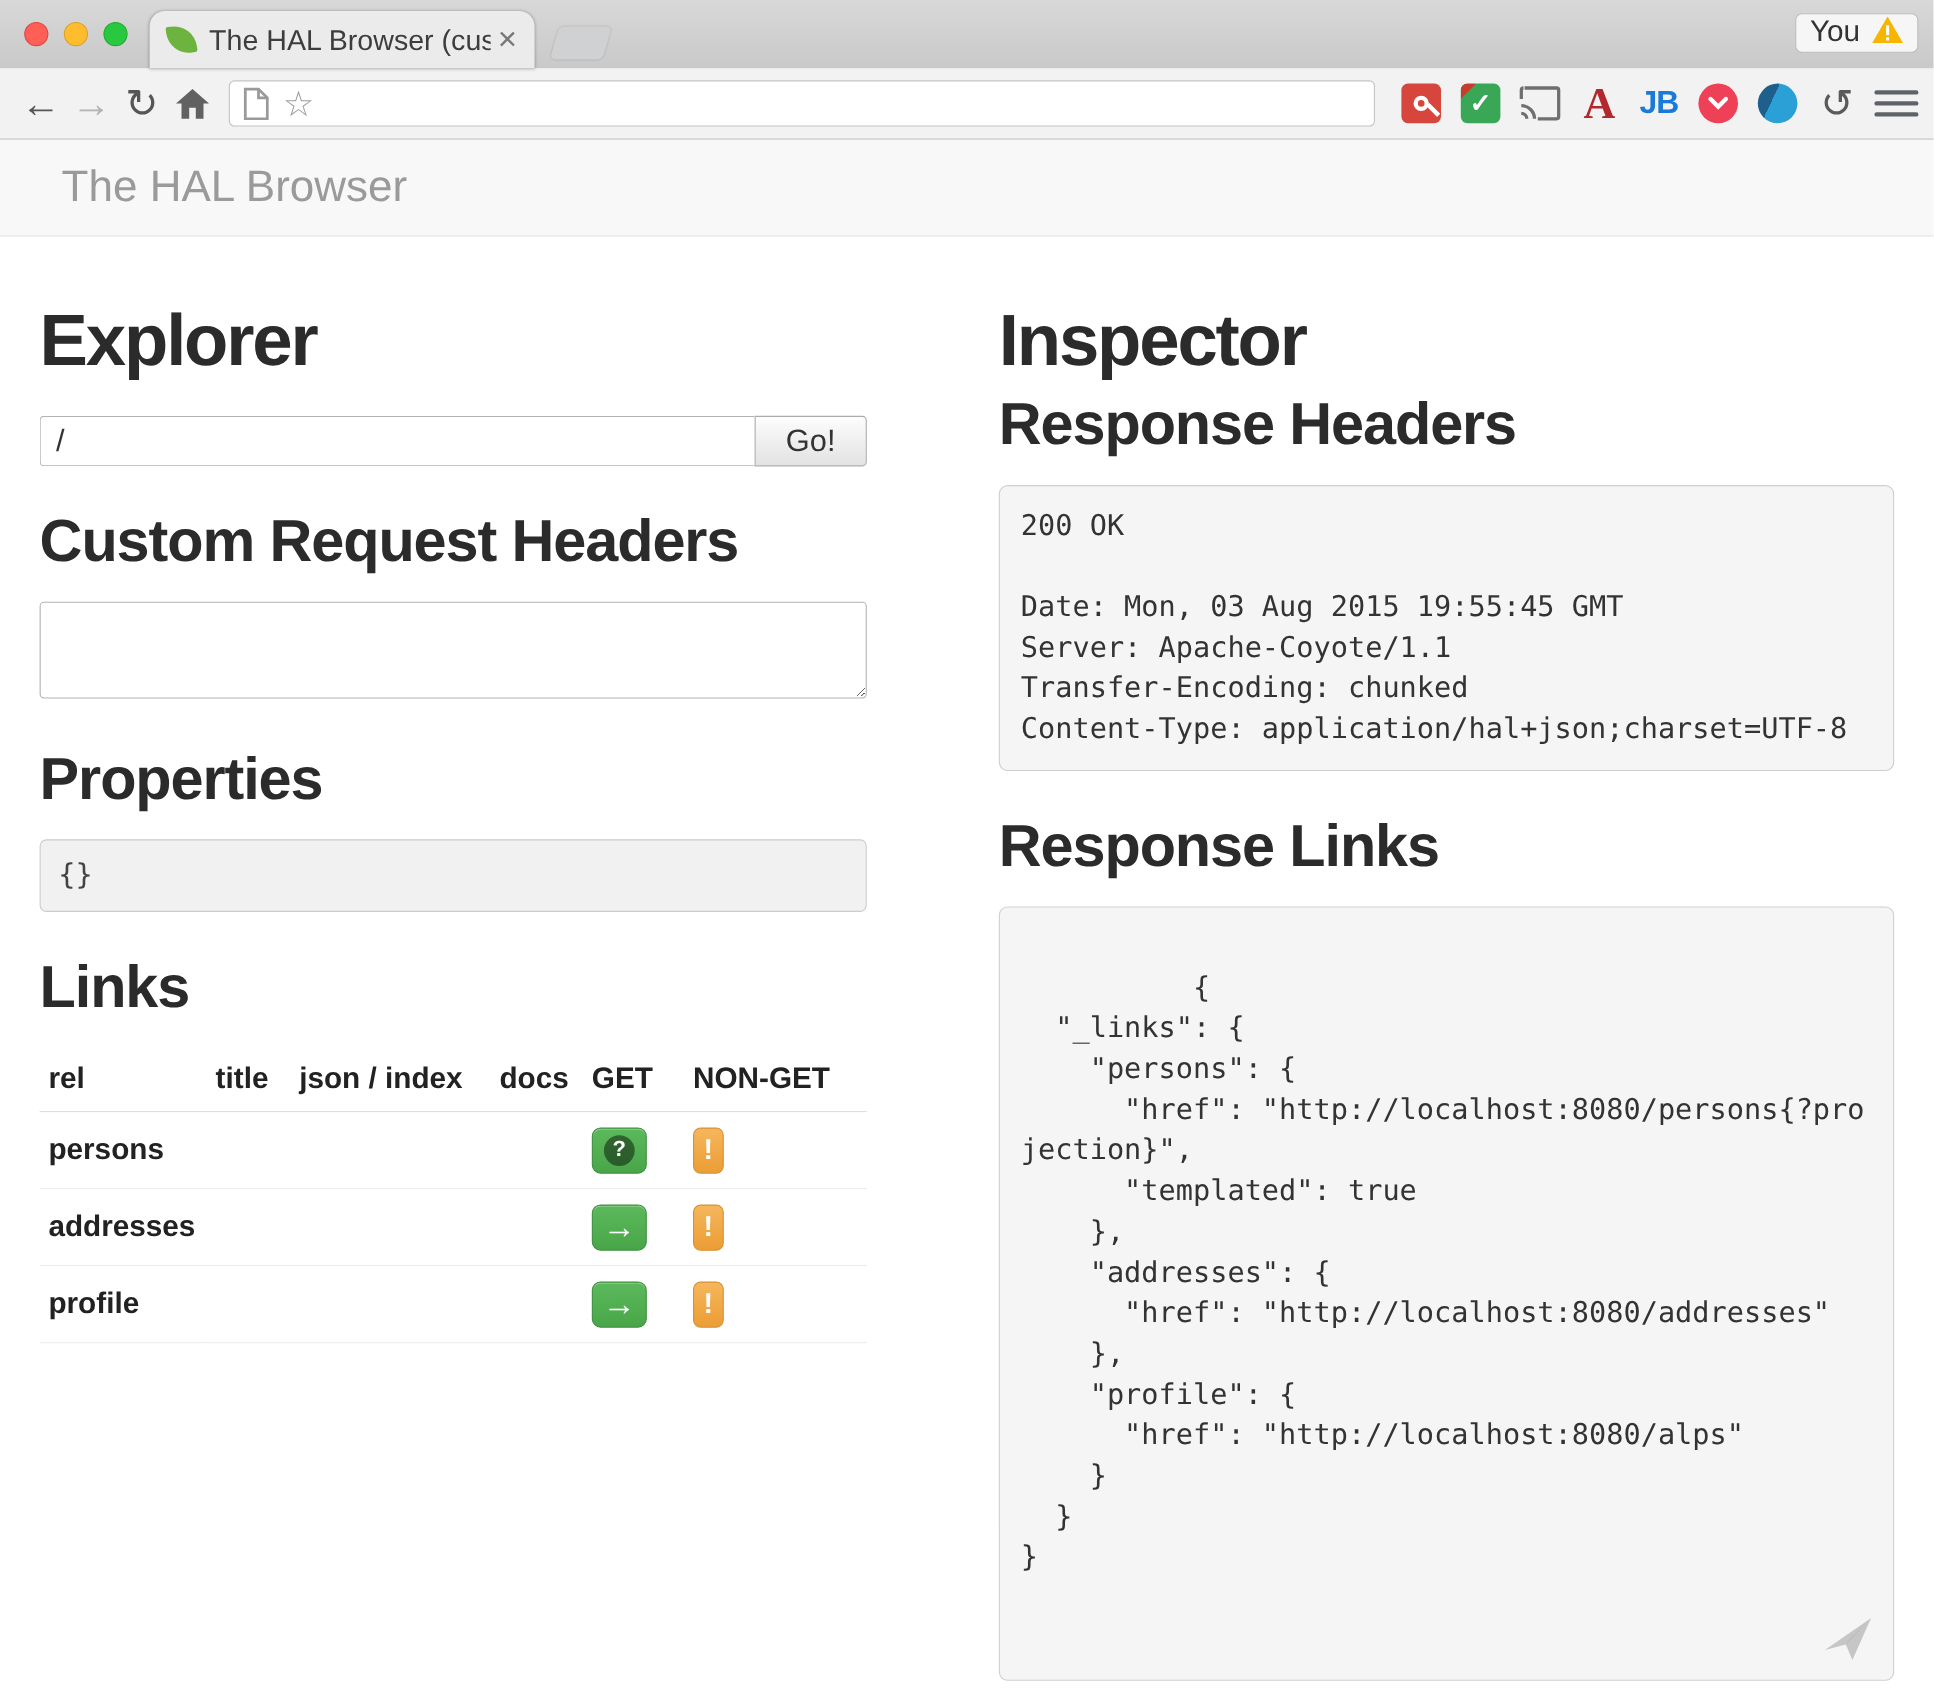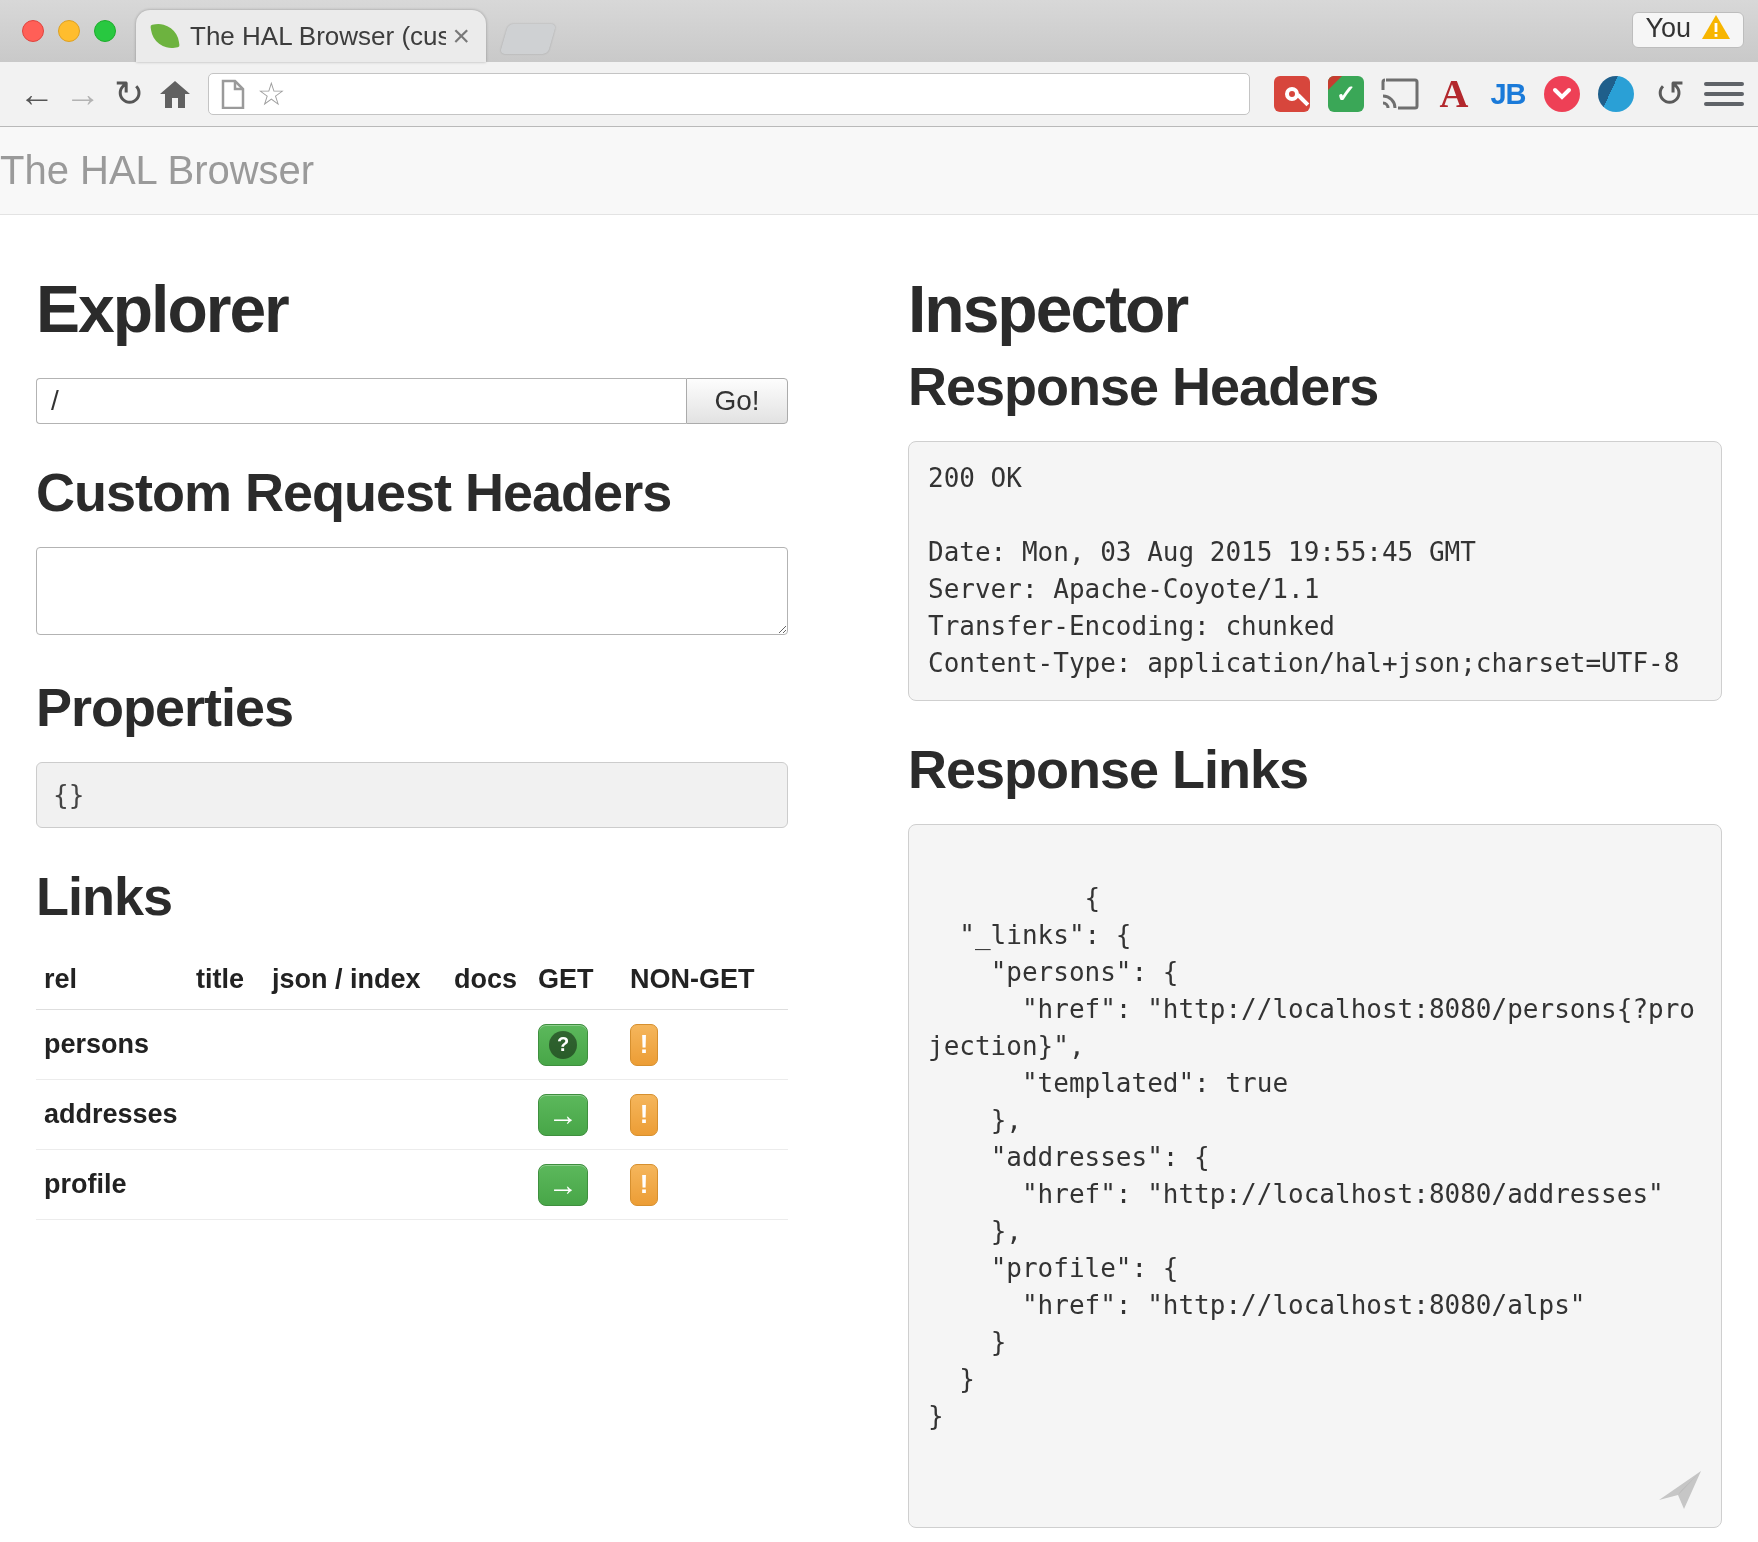--- a/index.html
+++ b/index.html
@@ -57,21 +57,21 @@
             align-items:center; justify-content:center; }
   .blue-circle { width:36px; height:36px; border-radius:50%;
                  background:linear-gradient(115deg,#1f5f8b 38%, #2aa0d6 38%); }
   .history-glyph { font-size:36px; color:#5a5a5a; line-height:1; }
   .menu-btn { width:40px; height:44px; margin-left:12px; display:flex; flex-direction:column;
               justify-content:center; gap:6px; flex:none; }
   .menu-btn span { display:block; height:4px; background:#5f6368; border-radius:2px; }
 
   
   .page-header { height:88px; background:#f8f8f8; border-bottom:1px solid #e3e3e3;
-                 display:flex; align-items:center; }
+                 display:flex; align-items:center; padding-left:56px; }
   .brand { font-size:40px; color:#9a9a9a; }
   .content { display:flex; padding:0 36px 40px; }
   .col-left { width:752px; margin-right:120px; flex:none; }
   .col-right { flex:1; min-width:0; }
 
   h1.big { font-size:66px; font-weight:700; color:#2b2b2b; margin:60px 0 26px;
            letter-spacing:-2px; line-height:1.05; }
   h2.section { font-size:54px; font-weight:700; color:#2b2b2b; margin:40px 0 26px;
                letter-spacing:-1px; line-height:1.05; }
   .col-right h1.big { margin-bottom:10px; }

